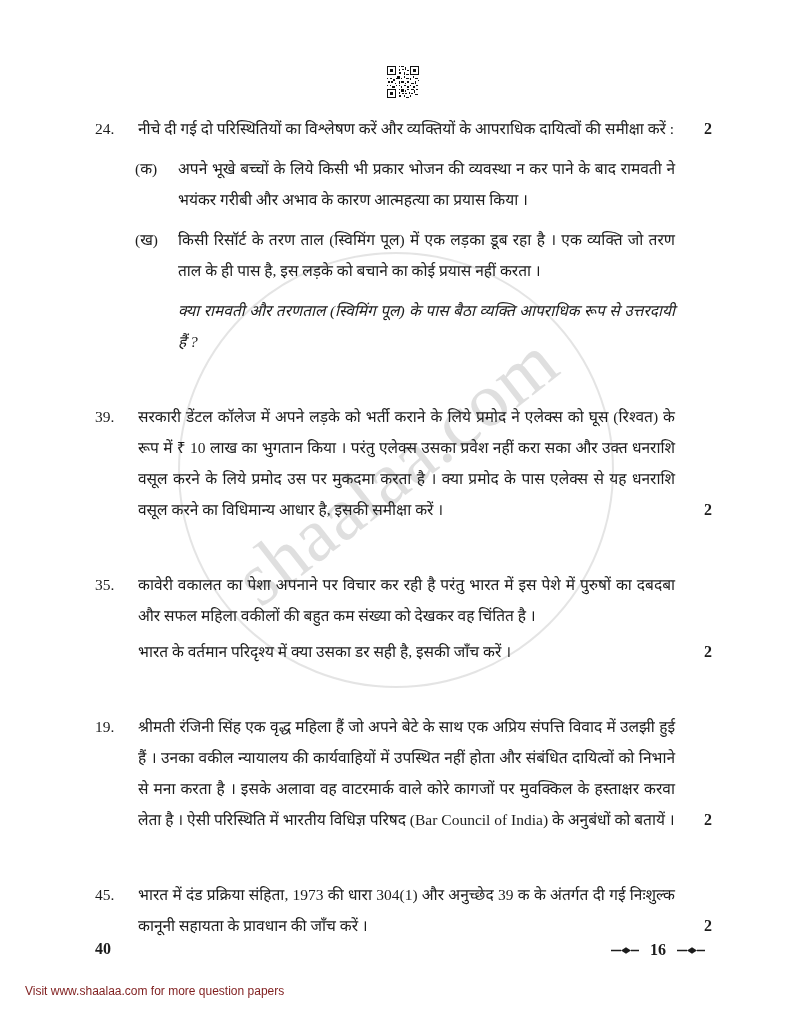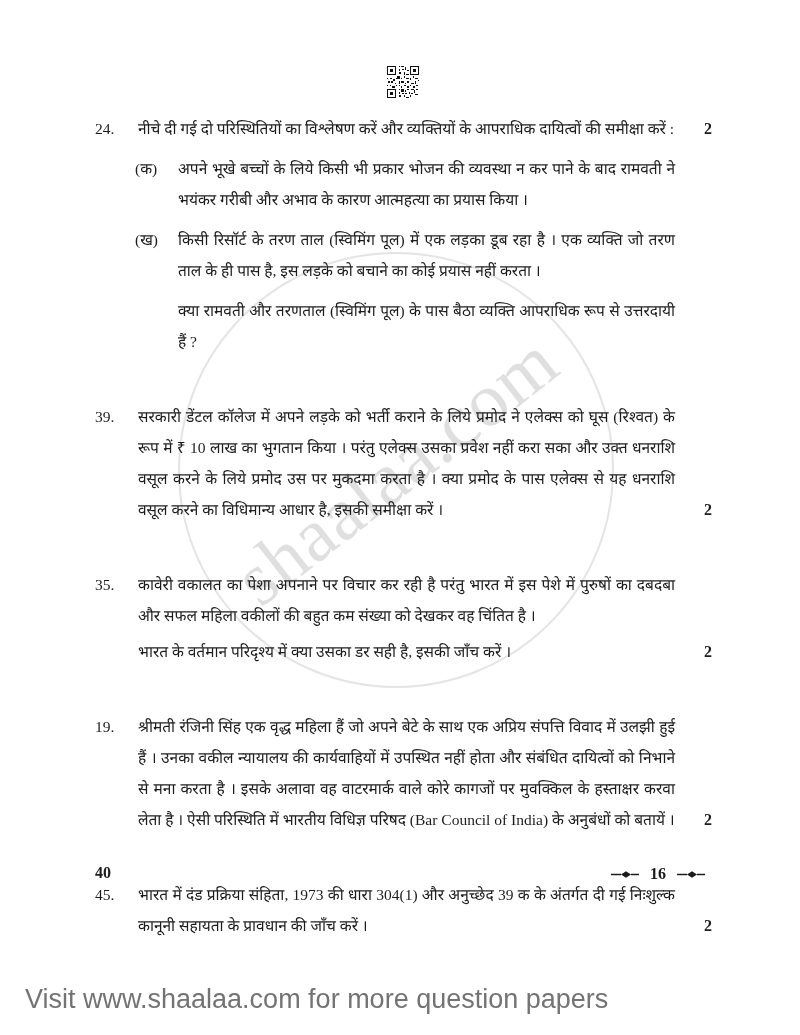--- a/index.html
+++ b/index.html
@@ -39,37 +39,37 @@
   .marks{
     position:absolute;right:0;font-weight:bold;font-size:16px;
   }
   .marks-top{top:0;}
   .marks-bottom{bottom:0;}
   .qtext{margin:5px;text-align:justify;}
   .q-intro{margin-bottom:9px;}
   .part{position:relative;padding-left:40px;margin-bottom:9px;}
   .part-label{position:absolute;left:2px;top:0;}
   .q-closing{margin-top:4px;}
-  .q-closing.indented{padding-left:40px;}
+  .q-closing.indented{padding-left:40px;font-style:italic;}
   .pagebar{
-    position:absolute;left:95px;right:88px;top:864px;height:24px;z-index:1;
+    position:absolute;left:95px;right:88px;top:940px;height:24px;z-index:1;
     font-weight:bold;font-size:16px;
   }
   .corner-number{position:absolute;left:0;top:0;}
   .pageno-wrap{
     position:absolute;left:0;right:0;top:0;text-align:right;
   }
   .pageno-wrap .orn{display:inline-block;vertical-align:middle;margin:0 7px;}
   .pageno{display:inline-block;vertical-align:middle;}
   .site-footer{
     position:absolute;left:0;top:960px;width:800px;height:75px;
     background:#ffffff;box-sizing:border-box;
     padding:24px 0 0 25px;
     font-family:"Liberation Sans", sans-serif;
-    font-size:27px;color:#737373;
+    font-size:12px;color:#7f1d1d;
   }
 </style>
 </head>
 <body>
 
 <div class="sheet">
 
   <div class="watermark-circle">
     <span class="watermark-text">shaalaa.com</span>
   </div>

